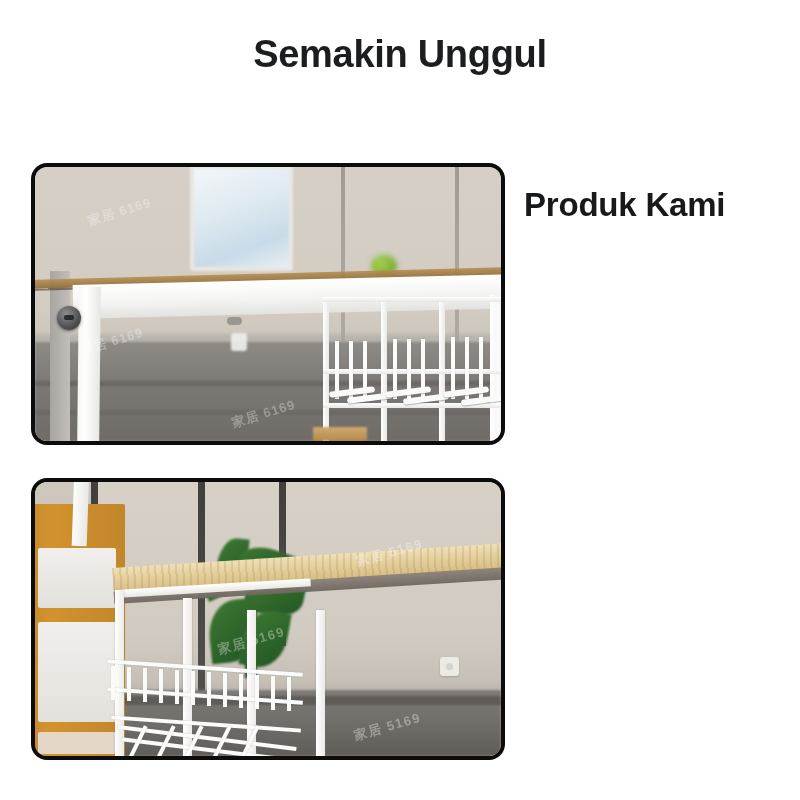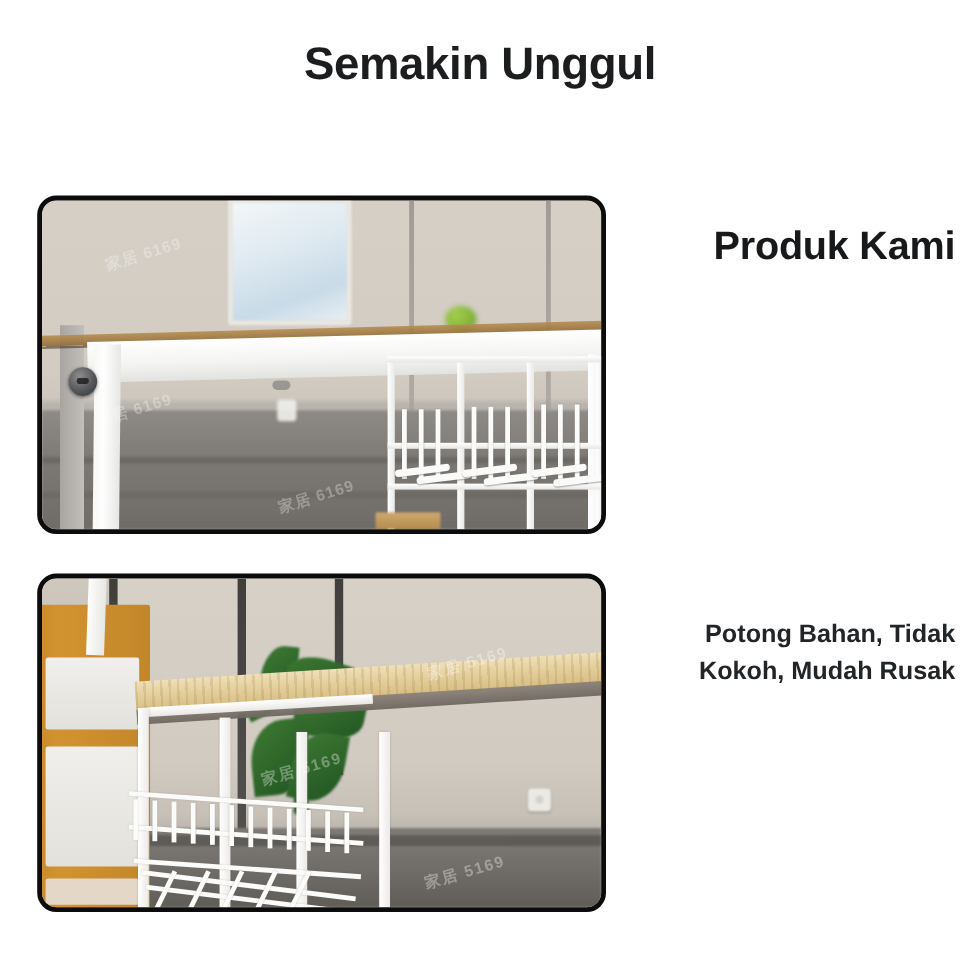--- a/index.html
+++ b/index.html
@@ -279,21 +279,20 @@
     font-size: 13px; font-weight: 700; letter-spacing: 1.5px;
     transform: rotate(-16deg); white-space: nowrap;
   }
 
   
   .copy-col {
     position: absolute;
     left: 524px;
     top: 0;
     width: 272px;
-    text-align: right;
   }
   .copy-title {
     color: #17191a;
     font-weight: 700;
     font-size: 33px;
     line-height: 38px;
     letter-spacing: -0.2px;
     white-space: nowrap;
   }
   .copy-body {
@@ -448,15 +447,14 @@
 
       <div class="p2-outlet"></div>
 
       <span class="p2-wm" style="left:320px;top:62px">家居 5169</span>
       <span class="p2-wm" style="left:182px;top:150px">家居 5169</span>
       <span class="p2-wm" style="left:318px;top:236px">家居 5169</span>
     </div>
   </div>
 
   <div class="copy-col">
-    <div class="copy-body">Potong Bahan, Tidak Kokoh, Mudah Rusak</div>
   </div>
 </div>
 
 </body></html>

